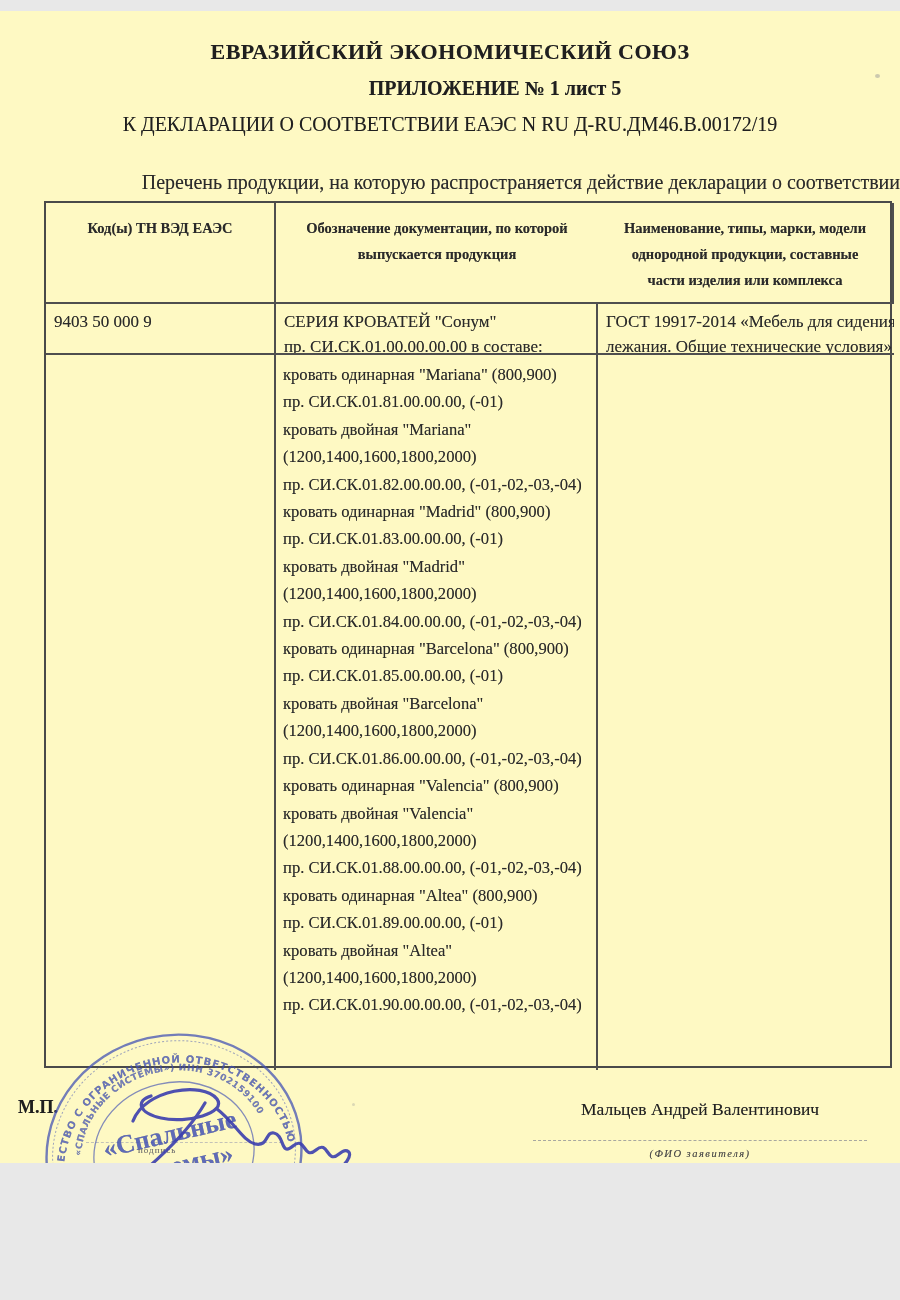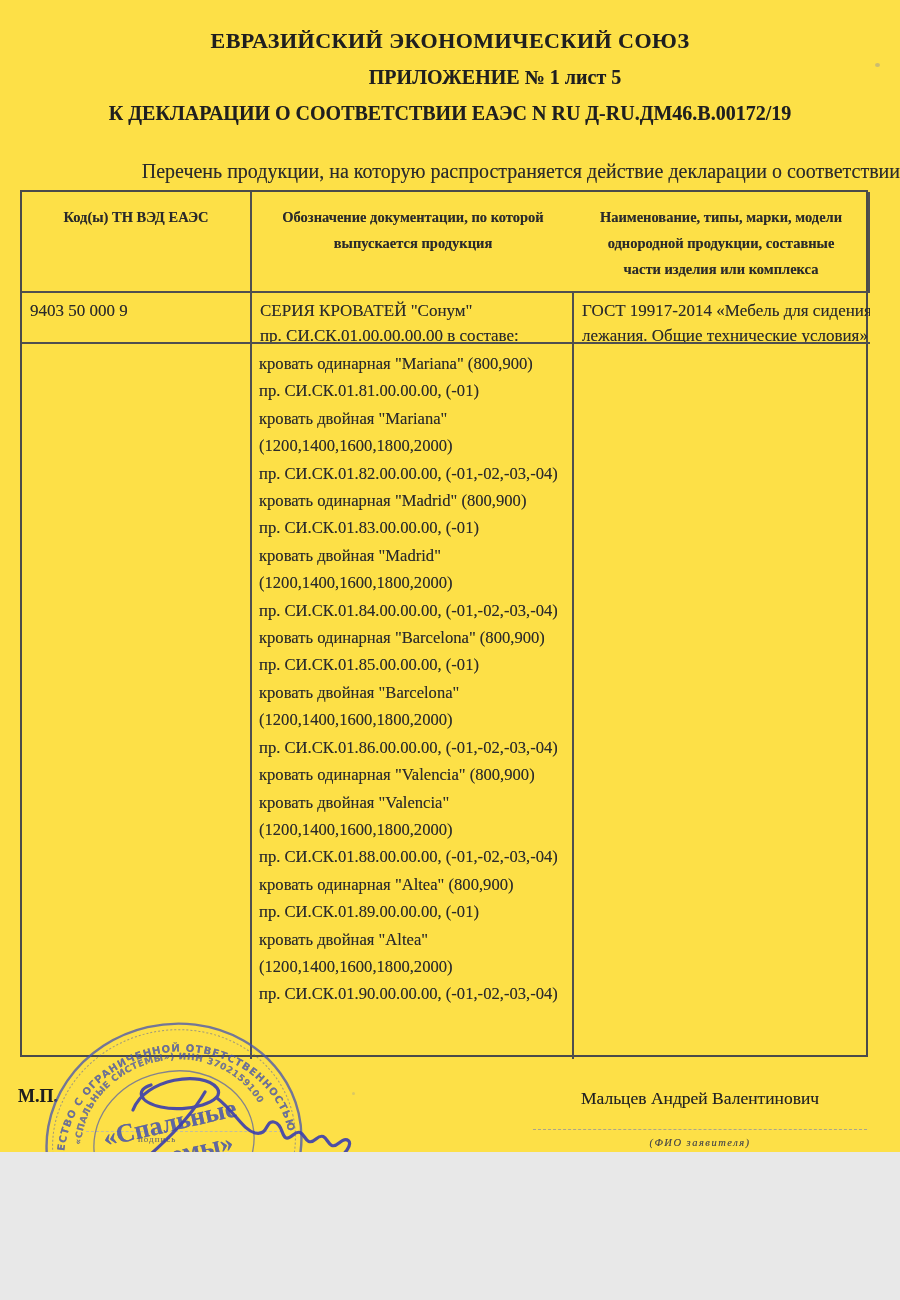--- a/index.html
+++ b/index.html
@@ -1,33 +1,33 @@
 <!DOCTYPE html>
 <html><head>
 <meta charset="utf-8">
 <style>
   html,body{margin:0;padding:0;background:#e8e8e8;}
   .page{
-    position:relative;width:900px;height:1152px;background:#fde047;
+    position:relative;width:900px;height:1152px;background:#fef9c3;
     font-family:"Liberation Serif","DejaVu Serif",serif;color:#262626;
-    overflow:hidden;margin:0 auto;
+    overflow:hidden;margin:11px auto;
     text-shadow:0 0 .5px rgba(50,50,50,.45);
   }
   
   .title1{position:absolute;top:28px;left:0;width:100%;text-align:center;
     font-size:22px;font-weight:bold;letter-spacing:.5px;color:#1f1f1f;}
   .title2{position:absolute;top:66px;left:8px;width:100%;text-align:center;
     font-size:20px;font-weight:bold;color:#1f1f1f;padding-left:37px;}
   .title3{position:absolute;top:102px;left:0;width:100%;text-align:center;
-    font-size:20px;font-weight:bold;color:#1f1f1f;}
+    font-size:20px;font-weight:normal;color:#1f1f1f;}
   .caption{position:absolute;top:160px;left:0;width:100%;text-align:right;
     font-size:20px;color:#2b2b2b;}
   
   .dtable{
-    position:absolute;left:20px;top:190px;width:848px;height:867px;
+    position:absolute;left:44px;top:190px;width:848px;height:867px;
     display:grid;grid-template-columns:230px 322px 296px;
     grid-template-rows:101px 51px 715px;
     border:2px solid #4a4a4a;box-sizing:border-box;
   }
   .cell{border-right:2px solid #4f4f4f;border-bottom:2px solid #4f4f4f;
     box-sizing:border-box;overflow:hidden;}
   .cell.last-col{border-right:none;}
   .cell.last-row{border-bottom:none;}
   .hcell{display:flex;align-items:flex-start;justify-content:center;
     text-align:center;font-size:14.5px;font-weight:bold;line-height:26px;

